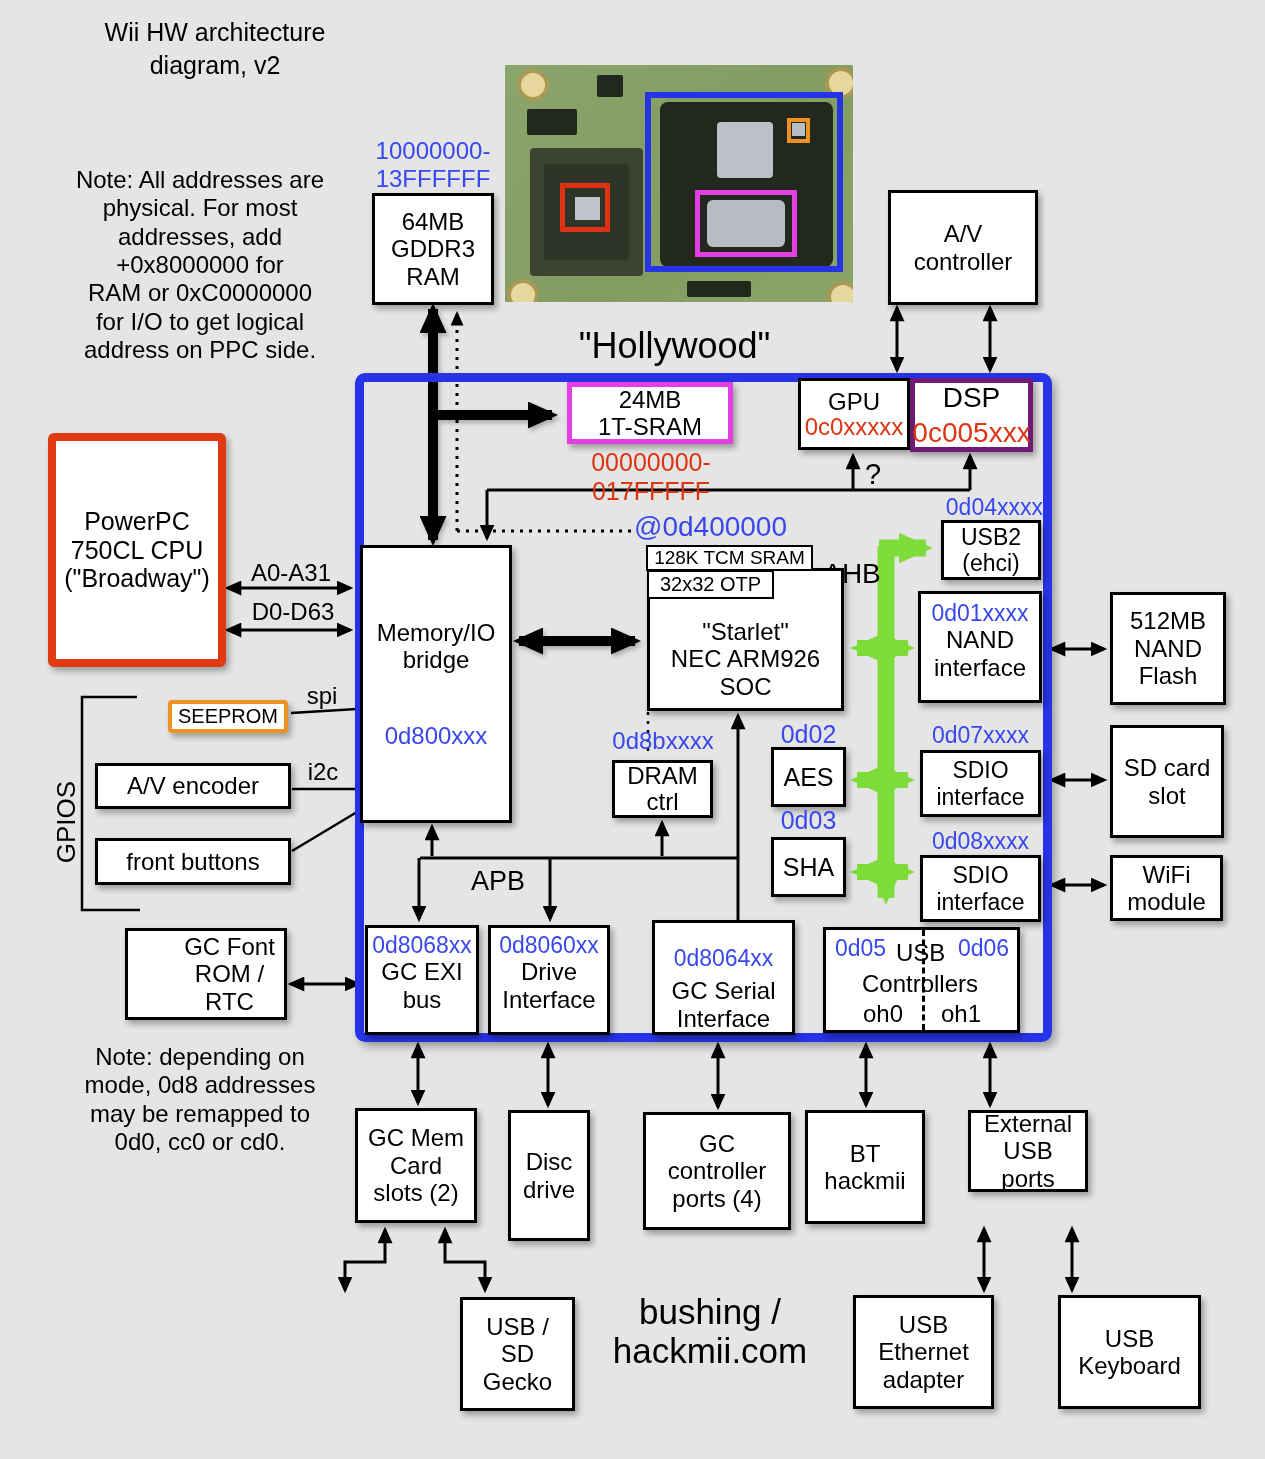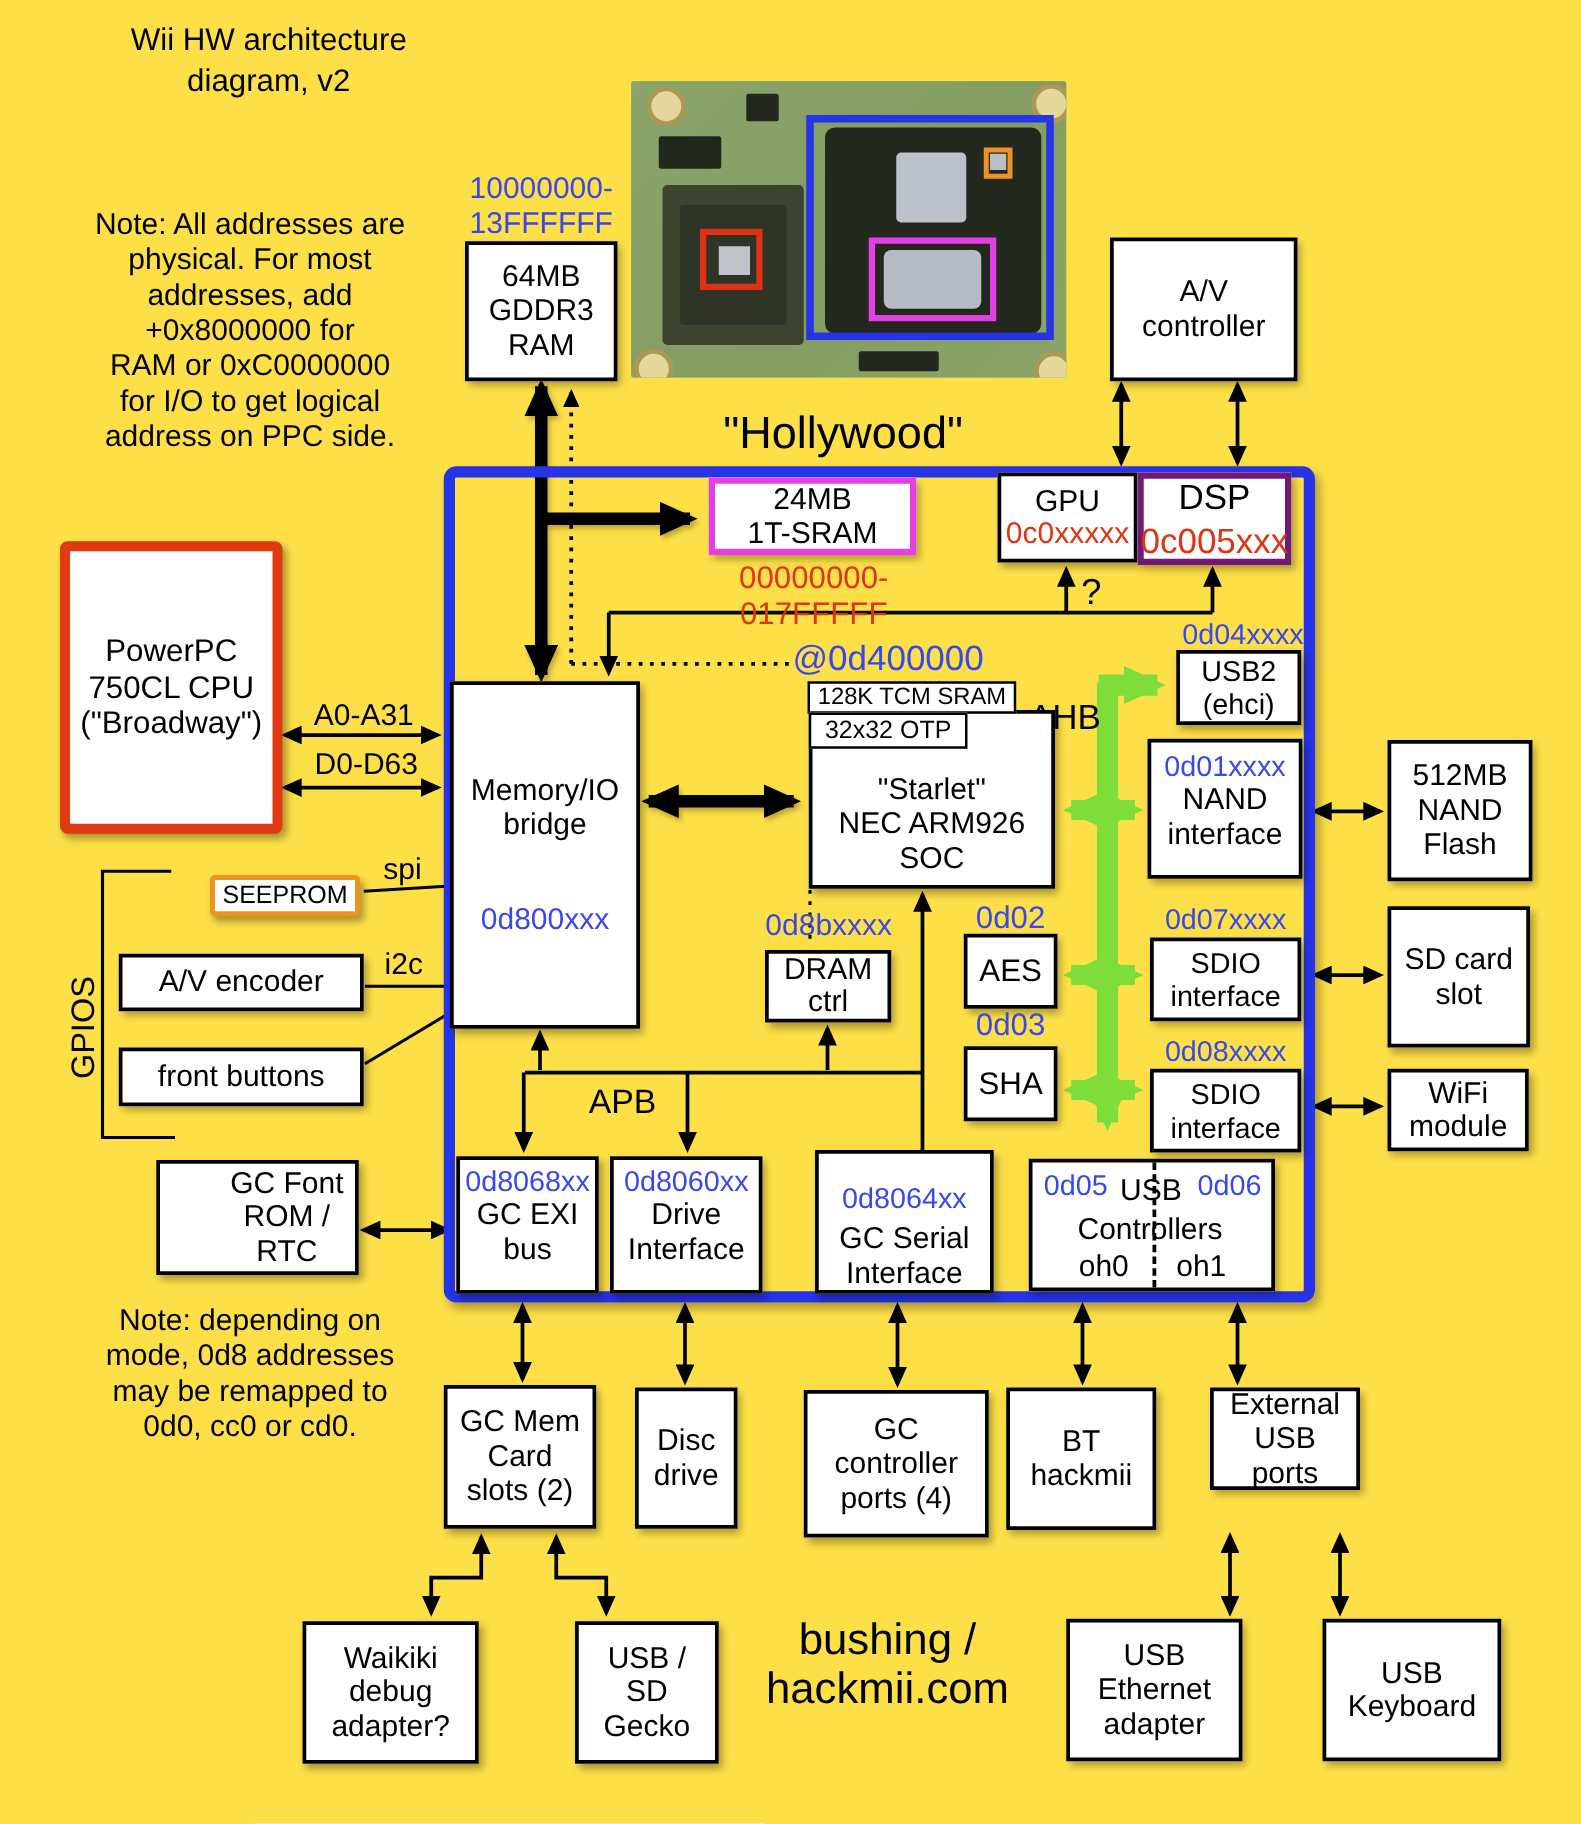--- a/index.html
+++ b/index.html
@@ -1,16 +1,16 @@
 <!DOCTYPE html>
 <html><head>
 <meta charset="utf-8">
 <style>
   html,body{margin:0;padding:0;background:#fff;}
-  #canvas{position:relative;width:1265px;height:1459px;background:#fde047;
+  #canvas{position:relative;width:1265px;height:1459px;background:#e5e5e5;
           font-family:"Liberation Sans","DejaVu Sans",sans-serif;color:#000;overflow:hidden;}
   .abs{position:absolute;}
   .lbl{white-space:pre-line;}
   .txt{position:absolute;text-align:center;line-height:1.16;}
   .bx{position:absolute;box-sizing:border-box;background:#fff;border:3px solid #000;
       display:flex;flex-direction:column;align-items:center;justify-content:center;
       text-align:center;font-size:23px;line-height:1.14;
       box-shadow:3px 4px 6px rgba(0,0,0,.32);}
   .blue{color:#3848ee;}
   .red{color:#dd3512;}
@@ -304,44 +304,39 @@
   <div class="bx" style="left:1110px;top:855px;width:113px;height:66px;font-size:24px;">
     <span class="lbl">WiFi
 module</span>
   </div>
 
   <div class="bx" style="left:355px;top:1108px;width:122px;height:115px;font-size:24px;">
     <span class="lbl">GC Mem
 Card
 slots (2)</span>
   </div>
-  <div class="bx" style="left:508px;top:1110px;width:82px;height:113px;font-size:24px;">
+  <div class="bx" style="left:508px;top:1110px;width:82px;height:131px;font-size:24px;">
     <span class="lbl">Disc
 drive</span>
   </div>
   <div class="bx" style="left:643px;top:1112px;width:148px;height:118px;font-size:24px;">
     <span class="lbl">GC
 controller
 ports (4)</span>
   </div>
   <div class="bx" style="left:805px;top:1110px;width:120px;height:114px;font-size:24px;">
     <span class="lbl">BT
 hackmii</span>
   </div>
   <div class="bx" style="left:968px;top:1110px;width:120px;height:82px;font-size:24px;">
     <span class="lbl">External
 USB
 ports</span>
   </div>
 
-  <div class="bx" style="left:242px;top:1297px;width:141px;height:114px;font-size:24px;">
-    <span class="lbl">Waikiki
-debug
-adapter?</span>
-  </div>
   <div class="bx" style="left:460px;top:1297px;width:115px;height:114px;font-size:24px;">
     <span class="lbl">USB /
 SD
 Gecko</span>
   </div>
   <div class="bx" style="left:853px;top:1295px;width:141px;height:114px;font-size:24px;">
     <span class="lbl">USB
 Ethernet
 adapter</span>
   </div>

